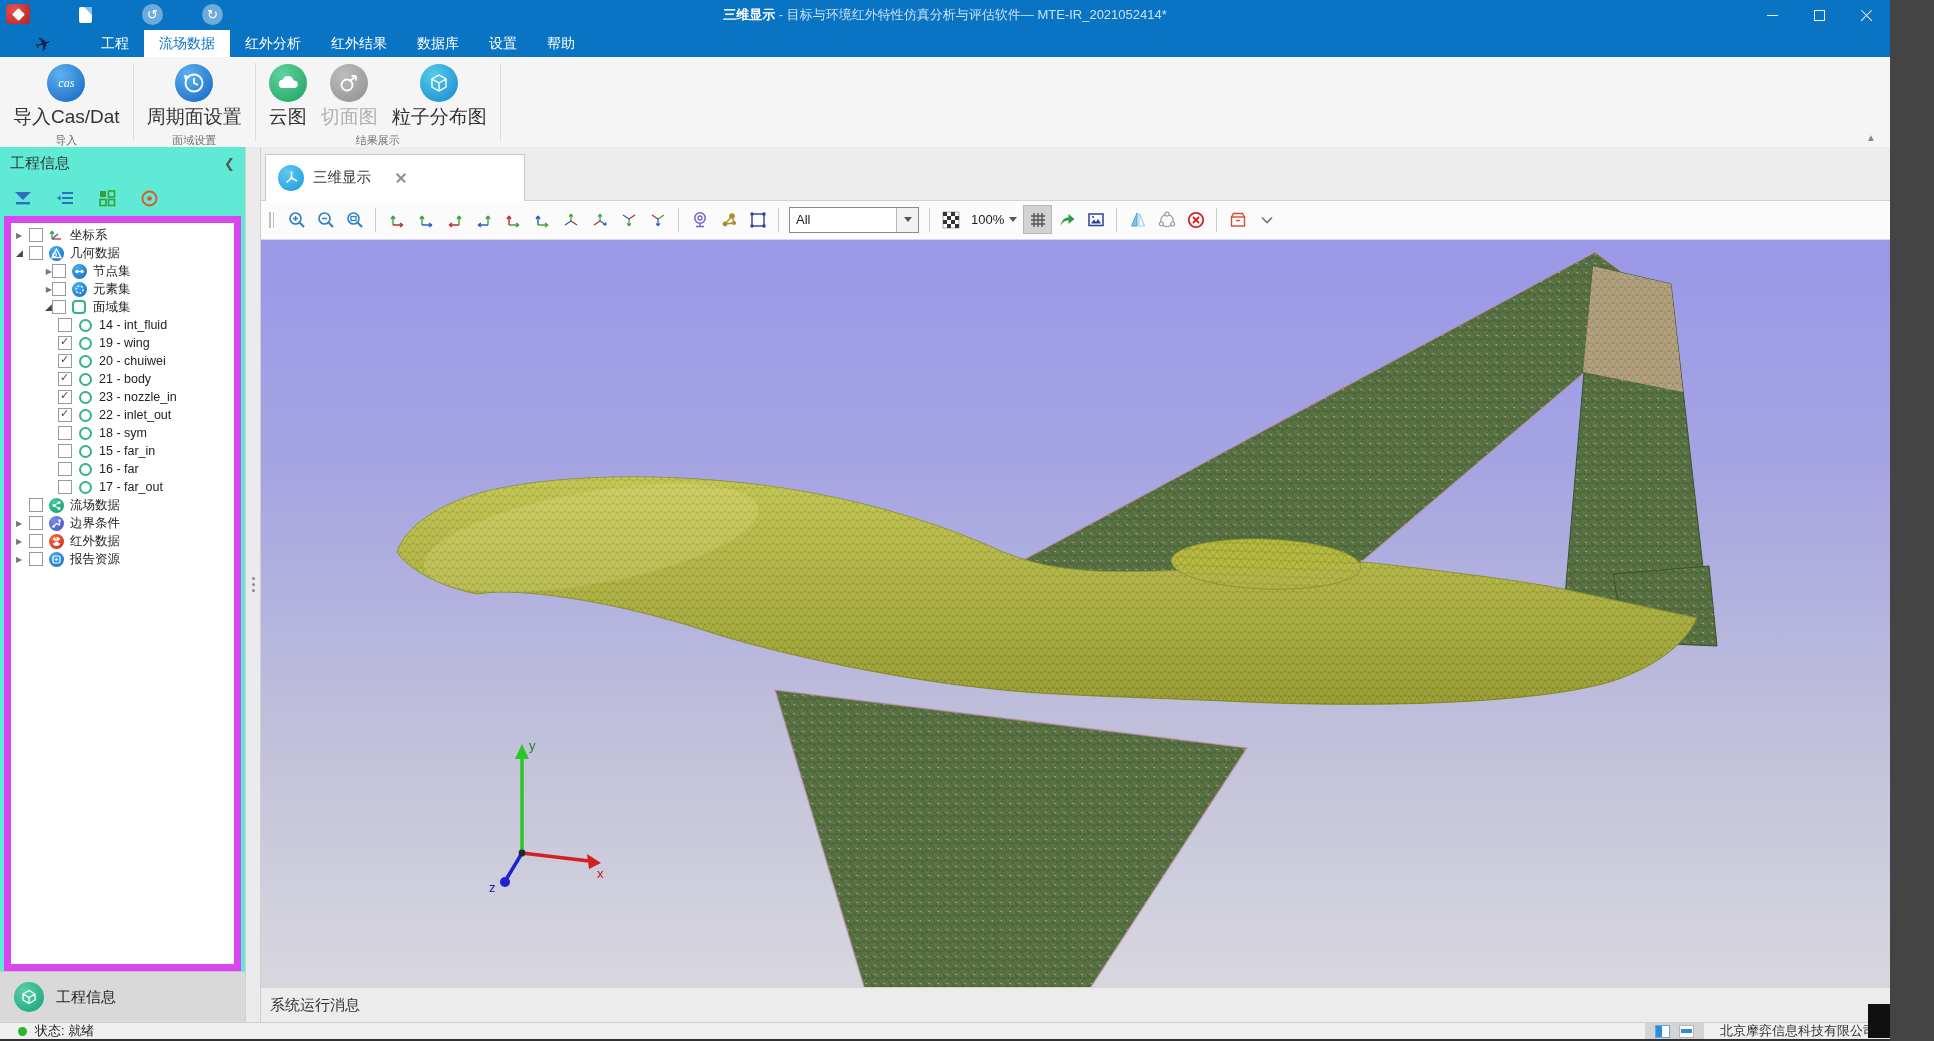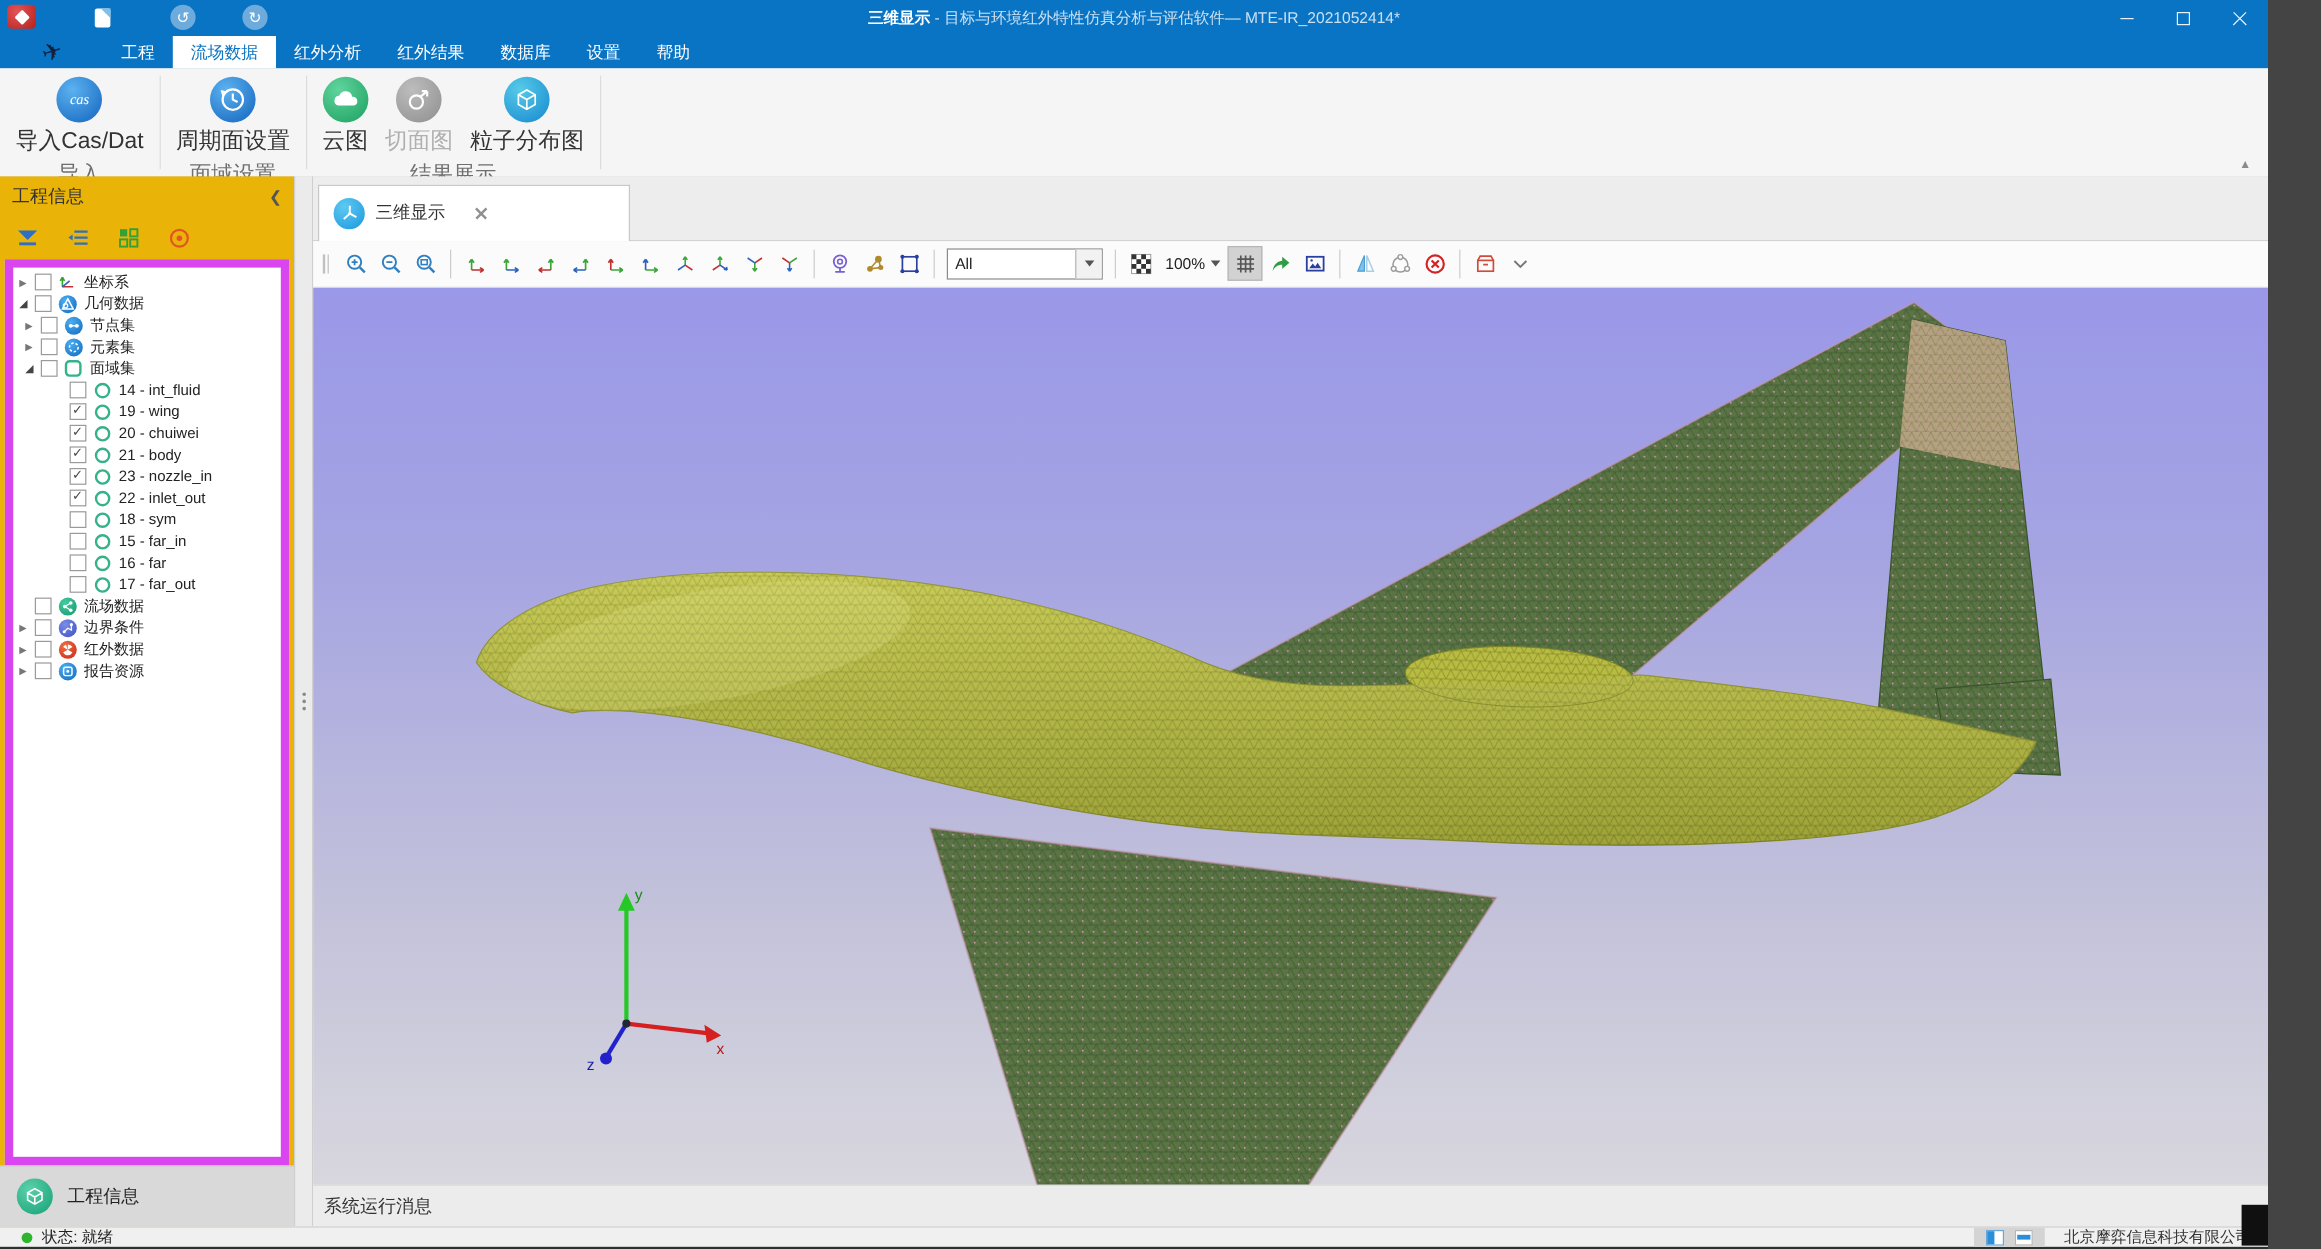--- a/index.html
+++ b/index.html
@@ -40,34 +40,34 @@
   .rbtns{display:flex;flex:1;}
   .rbtn{display:flex;flex-direction:column;align-items:center;padding:0 7px;cursor:default;}
   .rico{width:38px;height:38px;border-radius:50%;display:flex;align-items:center;justify-content:center;margin:3px 0 2px 0;}
   .ic-blue{background:radial-gradient(circle at 35% 28%,#5cb2f0,#1264bd);}
   .ic-green{background:radial-gradient(circle at 35% 28%,#5fd49c,#1da061);}
   .ic-gray{background:radial-gradient(circle at 35% 28%,#bdbdbd,#8e8e8e);}
   .ic-teal{background:radial-gradient(circle at 35% 28%,#55cbe8,#1787cf);}
   .cas{color:#fff;font-size:12px;font-family:"Liberation Serif","DejaVu Serif",serif;font-style:italic;}
   .rlabel{font-size:19px;color:#333;white-space:nowrap;}
   .rlabel.dis{color:#b0b0b0;}
-  .rgl{font-size:18px;color:#6f6f6f;padding:3px 0 4px 0;}
+  .rgl{font-size:11px;color:#6f6f6f;padding:3px 0 4px 0;}
   .rsep{width:1px;background:#dcdcdc;margin:6px 0;}
   .ribcollapse{position:absolute;right:14px;bottom:4px;color:#8a8a8a;font-size:10px;cursor:default;}
   
   .main{position:absolute;left:0;top:147px;width:100%;height:875px;display:flex;}
-  .leftpanel{width:245px;background:#eab308;display:flex;flex-direction:column;}
+  .leftpanel{width:245px;background:#5eead4;display:flex;flex-direction:column;}
   .phead{height:33px;display:flex;align-items:center;padding:0 10px;font-size:15px;color:#333;}
   .phead .sp{flex:1;}
   .pcollapse{color:#555;font-size:13px;cursor:default;}
   .ptools{height:36px;display:flex;align-items:center;gap:20px;padding:0 12px;}
   .ptools .pt{width:22px;height:22px;display:flex;align-items:center;justify-content:center;}
   .treebox{flex:1;margin:0 4px;background:#fff;border:7px solid #d946ef;overflow:hidden;padding-top:3px;}
   .trow{display:flex;align-items:center;height:18px;font-size:12.5px;color:#222;cursor:default;}
-  .lvl0{padding-left:5px;} .lvl1{padding-left:10px;} .lvl2{padding-left:47px;}
+  .lvl0{padding-left:5px;} .lvl1{padding-left:28px;text-align:right;} .lvl2{padding-left:47px;}
   .exp{width:13px;flex:0 0 13px;font-size:8px;color:#777;}
   .exp.c::after{content:"\25B6";} .exp.e::after{content:"\25E2";color:#444;font-size:9px;}
   .cb{width:12px;height:12px;flex:0 0 12px;border:1px solid #9a9a9a;background:#fff;margin-right:5px;}
   .cb.on{position:relative;} .cb.on::after{content:"\2713";position:absolute;left:1px;top:-2px;font-size:11px;color:#4a4a4a;}
   .tico{width:16px;height:16px;flex:0 0 16px;margin-right:6px;display:flex;align-items:center;justify-content:center;}
   .circ{width:15px;height:15px;border-radius:50%;display:flex;align-items:center;justify-content:center;}
   .c-blue{background:radial-gradient(circle at 35% 30%,#49aef0,#1268c0);}
   .c-teal{background:radial-gradient(circle at 35% 30%,#45c9a0,#149a6c);}
   .c-violet{background:radial-gradient(circle at 35% 30%,#7d8ce8,#3c4fc0);}
   .c-red{background:radial-gradient(circle at 35% 30%,#f0703f,#cc2418);}

